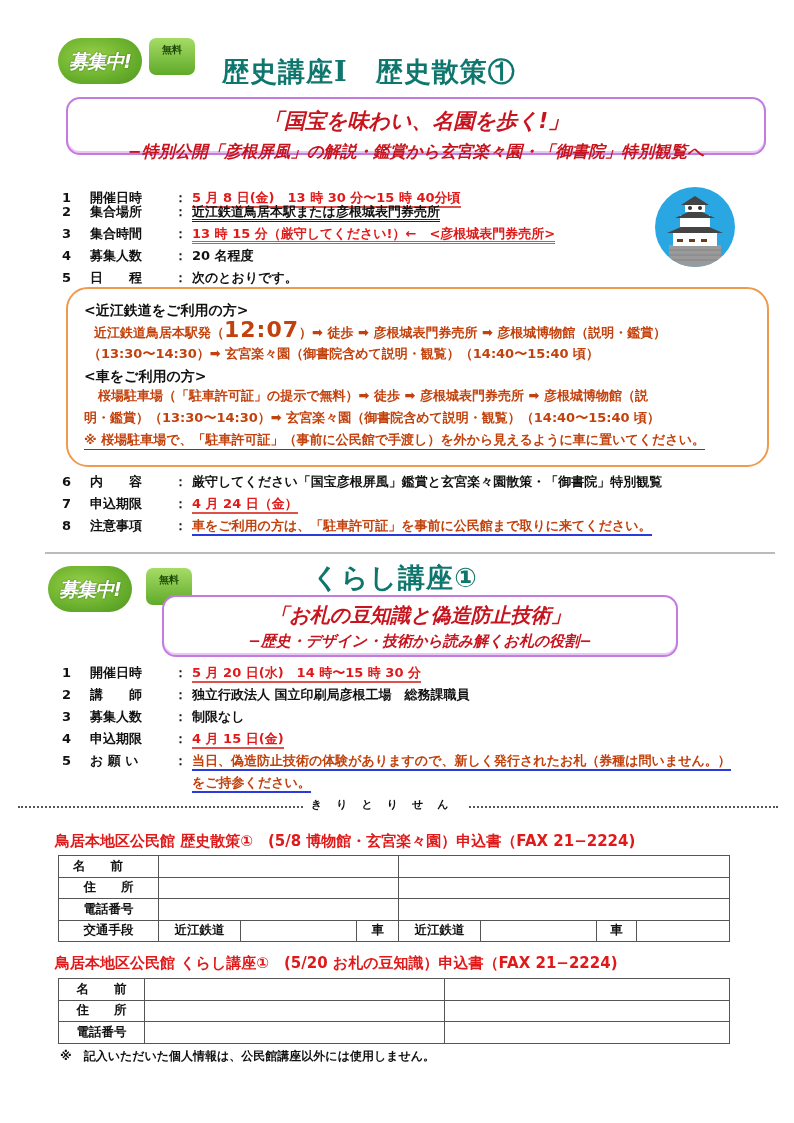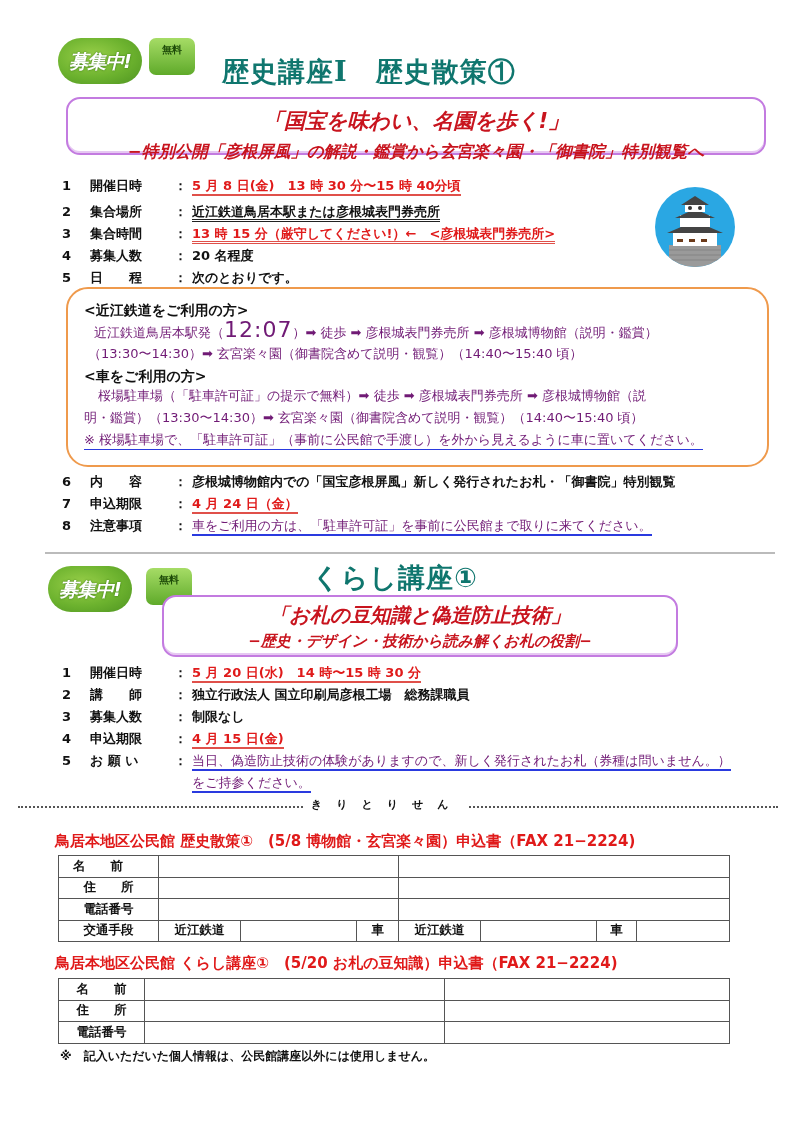--- a/index.html
+++ b/index.html
@@ -20,21 +20,21 @@
   .headline-box { position: absolute; border: 2.5px solid #c37be0; border-radius: 14px; background: #fff;
     box-shadow: 0 -2px 0 #e6c8f2 inset; text-align: center; }
   .headline-1 { color: #c8141e; font-weight: bold; font-style: italic; font-size: 21px; }
   .headline-2 { color: #c8141e; font-weight: bold; font-style: italic; font-size: 16.5px; }
 
   .row { position: absolute; left: 62px; height: 20px; font-size: 13px; line-height: 20px; white-space: nowrap; }
   .row .num { display: inline-block; width: 28px; font-weight: bold; }
   .row .lbl { display: inline-block; width: 84px; font-weight: bold; }
   .row .colon { display: inline-block; width: 18px; font-weight: bold; }
   .red { color: #e01a1a; font-weight: bold; }
-  .blue { color: #701a75; font-weight: normal; }
+  .blue { color: #c2410c; font-weight: bold; }
   .ul-red { border-bottom: 2px solid #e0504a; padding-bottom: 1px; }
   .ul-dbl { border-bottom: 3px double #222; }
   .ul-dblred { border-bottom: 3px double #e0504a; }
   .ul-blue { border-bottom: 2px solid #2a3adf; padding-bottom: 1px; }
 
   .schedule-box { position: absolute; left: 66px; top: 287px; width: 703px; height: 180px;
     border: 2px solid #ef9a4c; border-radius: 22px; background: #fff; }
   .sched-line { position: absolute; white-space: nowrap; font-size: 13px; line-height: 18px; }
   .sched-head { font-weight: bold; color: #111; font-size: 14px; }
 
@@ -59,21 +59,21 @@
 
 <div class="badge-recruit" style="left:58px;top:38px;">募集中!</div>
 <div class="badge-free" style="left:149px;top:38px;">無料</div>
 <div class="main-title" style="left:222px;top:54px;">歴史講座Ⅰ　歴史散策①</div>
 
 <div class="headline-box" style="left:66px;top:97px;width:700px;height:58px;">
   <div class="headline-1" style="margin-top:8px;">「国宝を味わい、名園を歩く!」</div>
   <div class="headline-2" style="margin-top:6px;">−特別公開「彦根屏風」の解説・鑑賞から玄宮楽々園・「御書院」特別観覧へ</div>
 </div>
 
-<div class="row" style="top:176px;">
+<div class="row" style="top:188px;">
   <span class="num">1</span><span class="lbl">開催日時</span><span class="colon">：</span><span class="red ul-red">5 月 8 日(金)　13 時 30 分〜15 時 40分頃</span>
 </div>
 <div class="row" style="top:202px;">
   <span class="num">2</span><span class="lbl">集合場所</span><span class="colon">：</span><span class="ul-dbl" style="font-weight:bold;">近江鉄道鳥居本駅または彦根城表門券売所</span>
 </div>
 <div class="row" style="top:224px;">
   <span class="num">3</span><span class="lbl">集合時間</span><span class="colon">：</span><span class="red ul-dblred">13 時 15 分（厳守してください!）←　&lt;彦根城表門券売所&gt;</span>
 </div>
 <div class="row" style="top:246px;">
   <span class="num">4</span><span class="lbl">募集人数</span><span class="colon">：</span><span style="font-weight:bold;">20 名程度</span>
@@ -110,21 +110,21 @@
     <span>近江鉄道鳥居本駅発（</span><span style="font-size:22px;letter-spacing:1px;">12:07</span><span>）➡ 徒歩 ➡ 彦根城表門券売所 ➡ 彦根城博物館（説明・鑑賞）</span>
   </div>
   <div class="sched-line blue" style="left:20px;top:56px;">（13:30〜14:30）➡ 玄宮楽々園（御書院含めて説明・観覧）（14:40〜15:40 頃）</div>
   <div class="sched-line sched-head" style="left:16px;top:78px;">&lt;車をご利用の方&gt;</div>
   <div class="sched-line blue" style="left:30px;top:98px;">桜場駐車場（「駐車許可証」の提示で無料）➡ 徒歩 ➡ 彦根城表門券売所 ➡ 彦根城博物館（説</div>
   <div class="sched-line blue" style="left:16px;top:120px;">明・鑑賞）（13:30〜14:30）➡ 玄宮楽々園（御書院含めて説明・観覧）（14:40〜15:40 頃）</div>
   <div class="sched-line blue" style="left:16px;top:142px;border-bottom:1px solid #2a3adf;">※ 桜場駐車場で、「駐車許可証」（事前に公民館で手渡し）を外から見えるように車に置いてください。</div>
 </div>
 
 <div class="row" style="top:472px;">
-  <span class="num">6</span><span class="lbl">内　　容</span><span class="colon">：</span><span style="font-weight:bold;">彦根城博物館内での「国宝彦根屏風」新しく発行されたお札・「御書院」特別観覧</span>
+  <span class="num">6</span><span class="lbl">内　　容</span><span class="colon">：</span><span style="font-weight:bold;">厳守してください「国宝彦根屏風」鑑賞と玄宮楽々園散策・「御書院」特別観覧</span>
 </div>
 <div class="row" style="top:494px;">
   <span class="num">7</span><span class="lbl">申込期限</span><span class="colon">：</span><span class="red ul-red">4 月 24 日（金）</span>
 </div>
 <div class="row" style="top:516px;">
   <span class="num">8</span><span class="lbl">注意事項</span><span class="colon">：</span><span class="blue ul-blue">車をご利用の方は、「駐車許可証」を事前に公民館まで取りに来てください。</span>
 </div>
 
 <div class="divider"></div>
 

